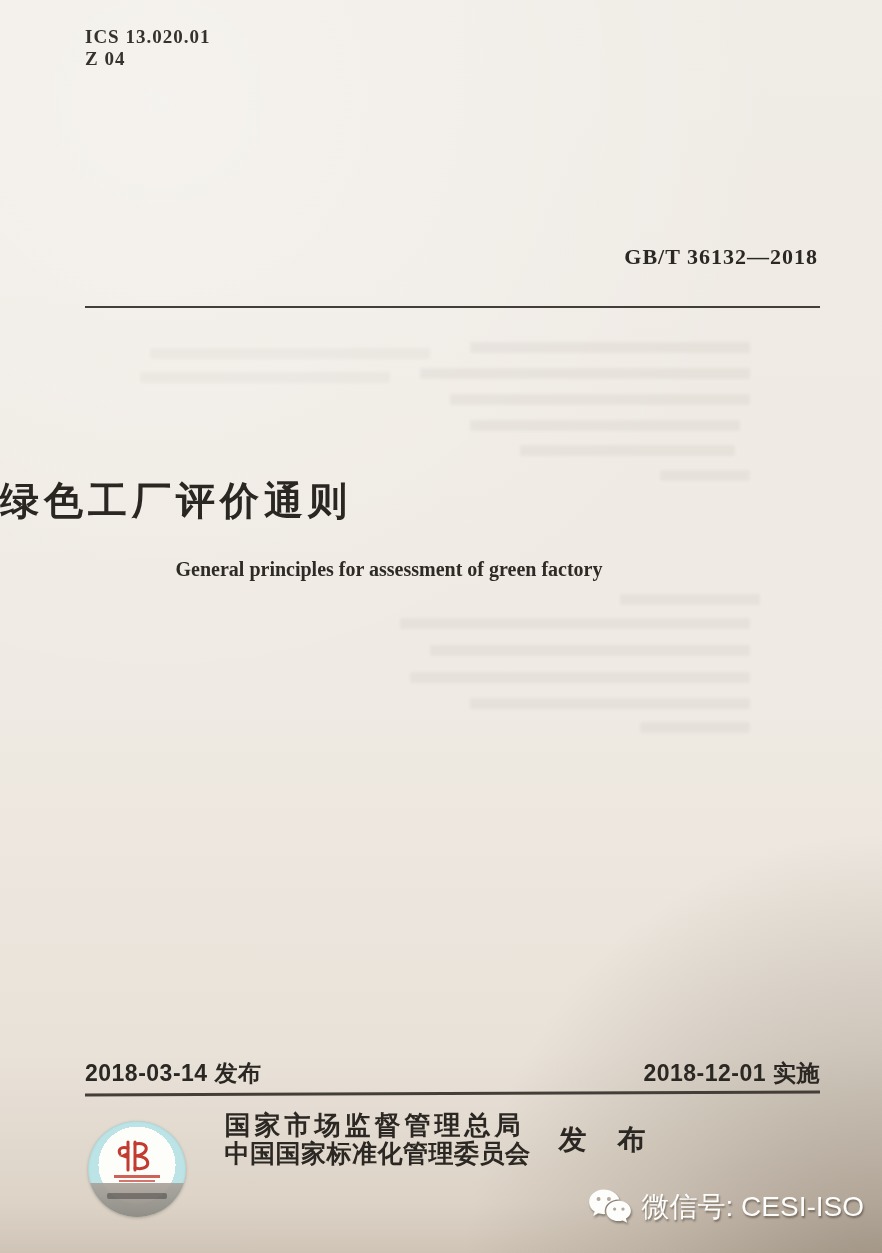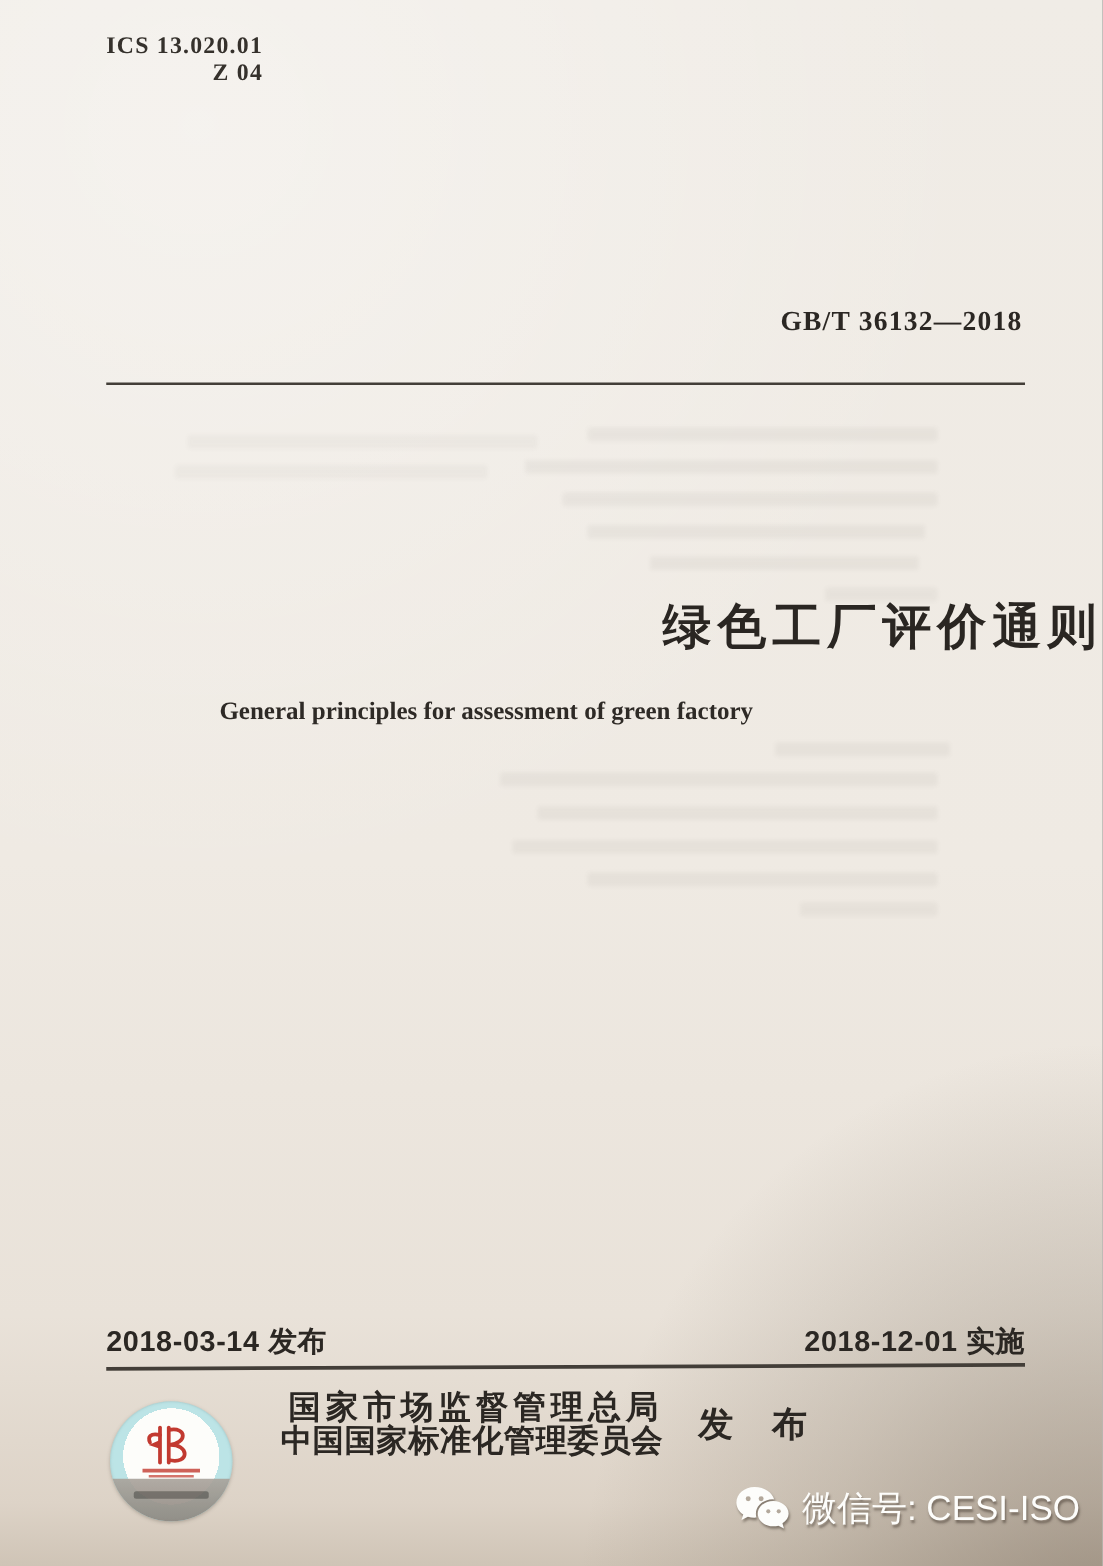--- a/index.html
+++ b/index.html
@@ -12,21 +12,21 @@
       radial-gradient(130% 90% at 18% 8%, rgba(255,255,255,0.35) 0%, rgba(255,255,255,0) 55%),
       radial-gradient(70% 55% at 100% 104%, rgba(118,104,88,0.55) 0%, rgba(140,128,112,0.28) 38%, rgba(160,148,132,0) 68%),
       linear-gradient(180deg,#F0ECE6 0%,#EFEAE3 55%,#E9E2D9 84%,#DDD3C7 96%,#CFC4B6 100%),
       #EFEAE3;
     font-family:"Liberation Serif", serif;
     color:#2E2A26;
   }
   
   .ghost{position:absolute;height:11px;background:#57524a;opacity:.055;filter:blur(1.6px);border-radius:2px;}
 
-  .ics{position:absolute;left:85px;top:26px;font-family:"Liberation Serif",serif;font-weight:700;font-size:19px;line-height:22px;letter-spacing:1px;color:#35312c;text-align:right;}
+  .ics{position:absolute;left:85px;top:26px;font-family:"Liberation Serif",serif;font-weight:700;font-size:19px;line-height:22px;letter-spacing:1px;color:#35312c;}
   .gb-logo{
     position:absolute;left:583px;top:22px;width:200px;height:110px;
     font-family:"DejaVu Sans",sans-serif;font-weight:900;font-size:108px;line-height:104px;
     letter-spacing:-6px;color:#171310;text-align:center;
     background:repeating-linear-gradient(180deg,#14100d 0 3px,#4c4742 3px 4px);
     -webkit-background-clip:text;background-clip:text;-webkit-text-fill-color:transparent;
     text-shadow:none;
   }
   .nat-title{
     position:absolute;left:83px;top:158px;width:760px;
@@ -35,42 +35,42 @@
   }
   .std-number{
     position:absolute;right:64px;top:244px;
     font-family:"Liberation Serif",serif;font-weight:700;font-size:22px;letter-spacing:1px;color:#2b2723;
   }
   .rule{position:absolute;left:85px;width:735px;height:2px;background:#433e38;}
   .rule-top{top:306px;}
   .rule-bottom{top:1092px;height:3px;transform:rotate(-0.25deg);}
 
   .main-title{
-    position:absolute;left:0;top:474px;width:882px;text-align:right;
+    position:absolute;left:0;top:474px;width:882px;text-align:left;
     font-family:"DejaVu Sans","Liberation Sans",sans-serif;font-weight:700;
     font-size:39px;letter-spacing:5px;color:#2a2622;
   }
   .en-title{
     position:absolute;left:0;top:558px;width:778px;text-align:center;
     font-family:"Liberation Serif",serif;font-weight:700;font-size:20px;color:#2e2a26;
   }
 
   .date-row{
     position:absolute;left:85px;top:1058px;width:735px;
     display:flex;justify-content:space-between;
     font-family:"Liberation Sans","DejaVu Sans",sans-serif;font-weight:700;
     font-size:23px;color:#2b2723;letter-spacing:0.5px;
   }
 
   .publisher{
     position:absolute;left:0;top:1112px;width:882px;
     display:flex;justify-content:center;align-items:center;gap:28px;
     color:#2b2723;
   }
-  .pub-lines{text-align:right;font-family:"Liberation Serif",serif;font-weight:700;}
+  .pub-lines{text-align:left;font-family:"Liberation Serif",serif;font-weight:700;}
   .pub-l1{font-size:26px;letter-spacing:4px;line-height:28px;}
   .pub-l2{font-size:25px;letter-spacing:0.5px;line-height:28px;}
   .pub-fabu{font-family:"Liberation Serif",serif;font-weight:700;font-size:28px;letter-spacing:12px;white-space:nowrap;}
 
   
   .sticker{
     position:absolute;left:88px;top:1121px;width:98px;height:96px;border-radius:50%;
     background:radial-gradient(circle at 50% 46%, #FDFDFA 0 54%, #BCE4E6 54% 78%, #A7D8DC 78% 100%);
     box-shadow:0 1px 3px rgba(90,80,70,.35), inset 0 0 2px rgba(120,150,150,.5);
     overflow:hidden;

